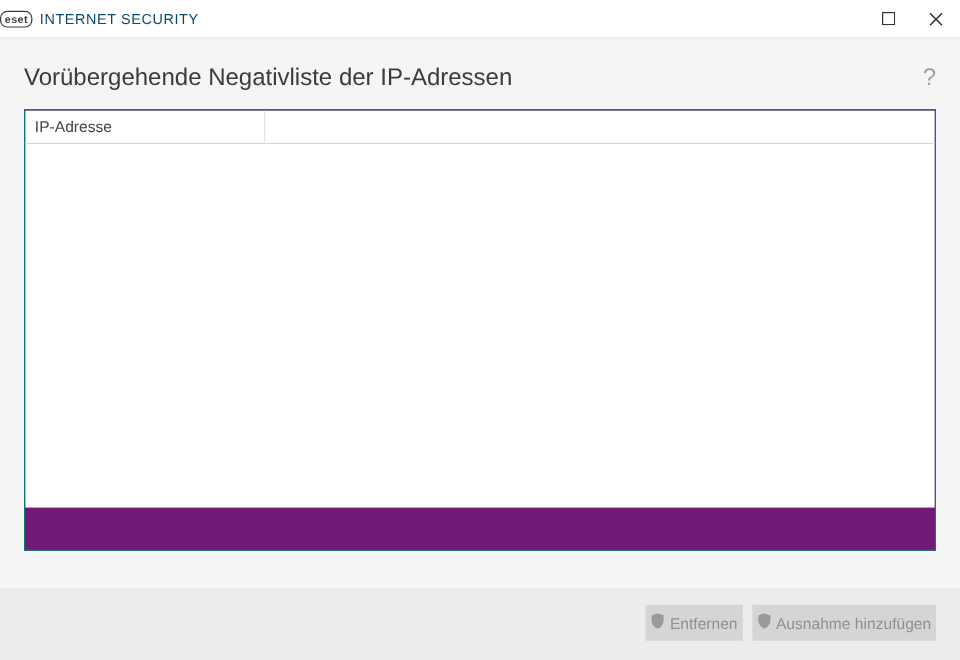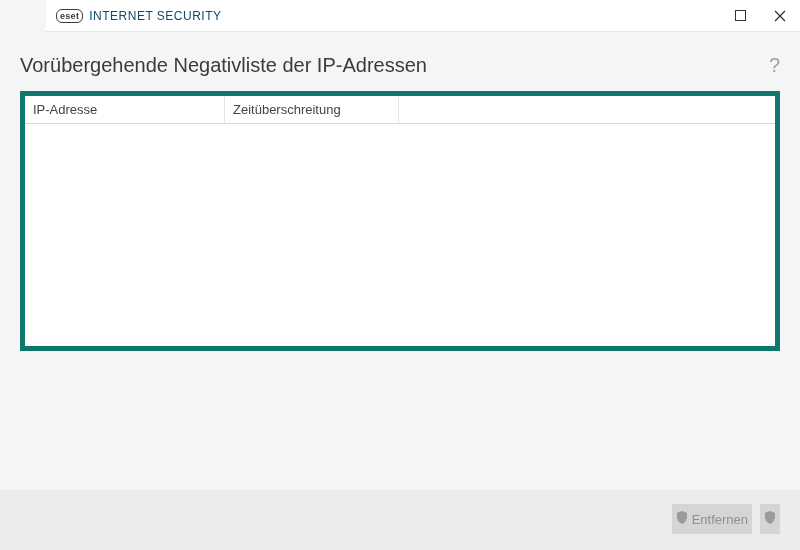--- a/index.html
+++ b/index.html
@@ -8,23 +8,21 @@
     background: #f5f5f5;
     width: 800px;
     height: 550px;
     overflow: hidden;
   }
   .titlebar {
     height: 32px;
     background: #fff;
     display: flex;
     align-items: center;
-    padding-left: 10px;
     border-bottom: 1px solid #e6e6e6;
-    margin-left: 46px;
   }
   .brand {
     display: flex;
     align-items: center;
     gap: 6px;
   }
   .brand-badge {
     border: 1.5px solid #3d3d3d;
     border-radius: 6px;
     font-size: 9px;
@@ -66,23 +64,23 @@
   }
   .help-btn {
     margin-left: auto;
     font-size: 20px;
     color: #9e9e9e;
   }
   .content {
     padding: 0 20px;
   }
   .table-wrap {
-    background: #f0abfc;
-    border: 5px solid #0f766e;
-    height: 260px;
+    background: #701a75;
+    border: 1px solid #0f766e;
+    height: 368px;
     overflow: hidden;
   }
   .thead {
     display: flex;
     height: 28px;
     background: #fff;
     border-bottom: 1px solid #d9d9d9;
     font-size: 13px;
     color: #444;
   }
@@ -150,21 +148,20 @@
 
 <div class="header-row">
   <h1 class="page-title">Vorübergehende Negativliste der IP-Adressen</h1>
   <span class="help-btn">?</span>
 </div>
 
 <div class="content">
   <div class="table-wrap">
     <div class="thead">
       <div class="th c-ip">IP-Adresse</div>
-      <div class="th c-timeout">Zeitüberschreitung</div>
       <div class="th c-gutter"></div>
     </div>
     <div class="tbody"></div>
   </div>
 </div>
 
 <div class="footer">
   <button class="btn">
     <span>
       <svg width="12" height="13" viewBox="0 0 12 13">
@@ -172,14 +169,15 @@
         </svg>
     </span>
     <span>Entfernen</span>
   </button>
   <button class="btn">
     <span>
       <svg width="12" height="13" viewBox="0 0 12 13">
           <path d="M6 0 L11 2 V6 C11 9 8.5 12 6 13 C3.5 12 1 9 1 6 V2 Z"></path>
         </svg>
     </span>
+    <span>Ausnahme hinzufügen</span>
   </button>
 </div>
 
 </body></html>

